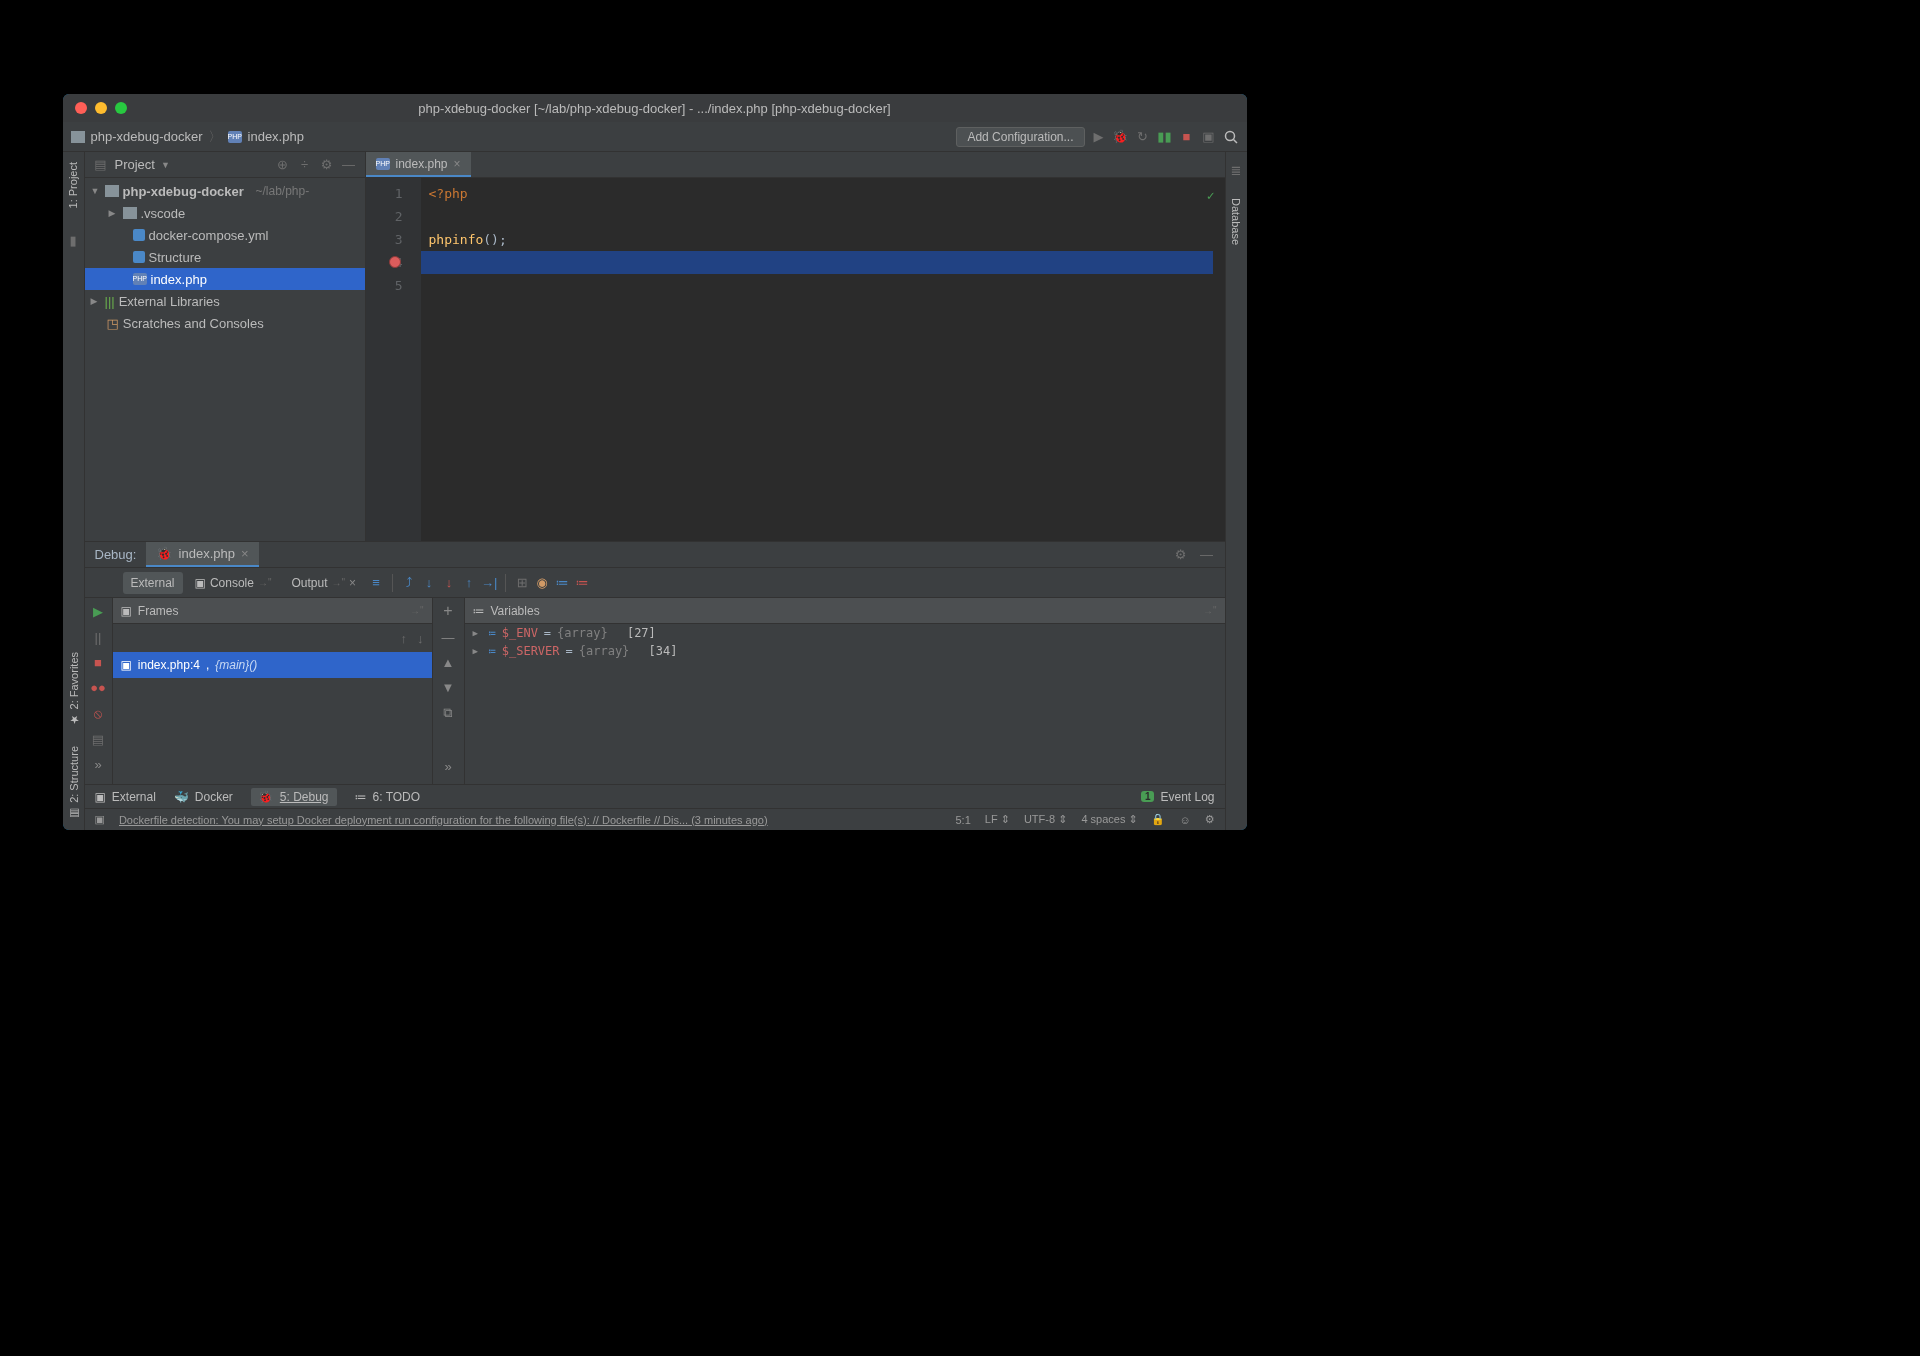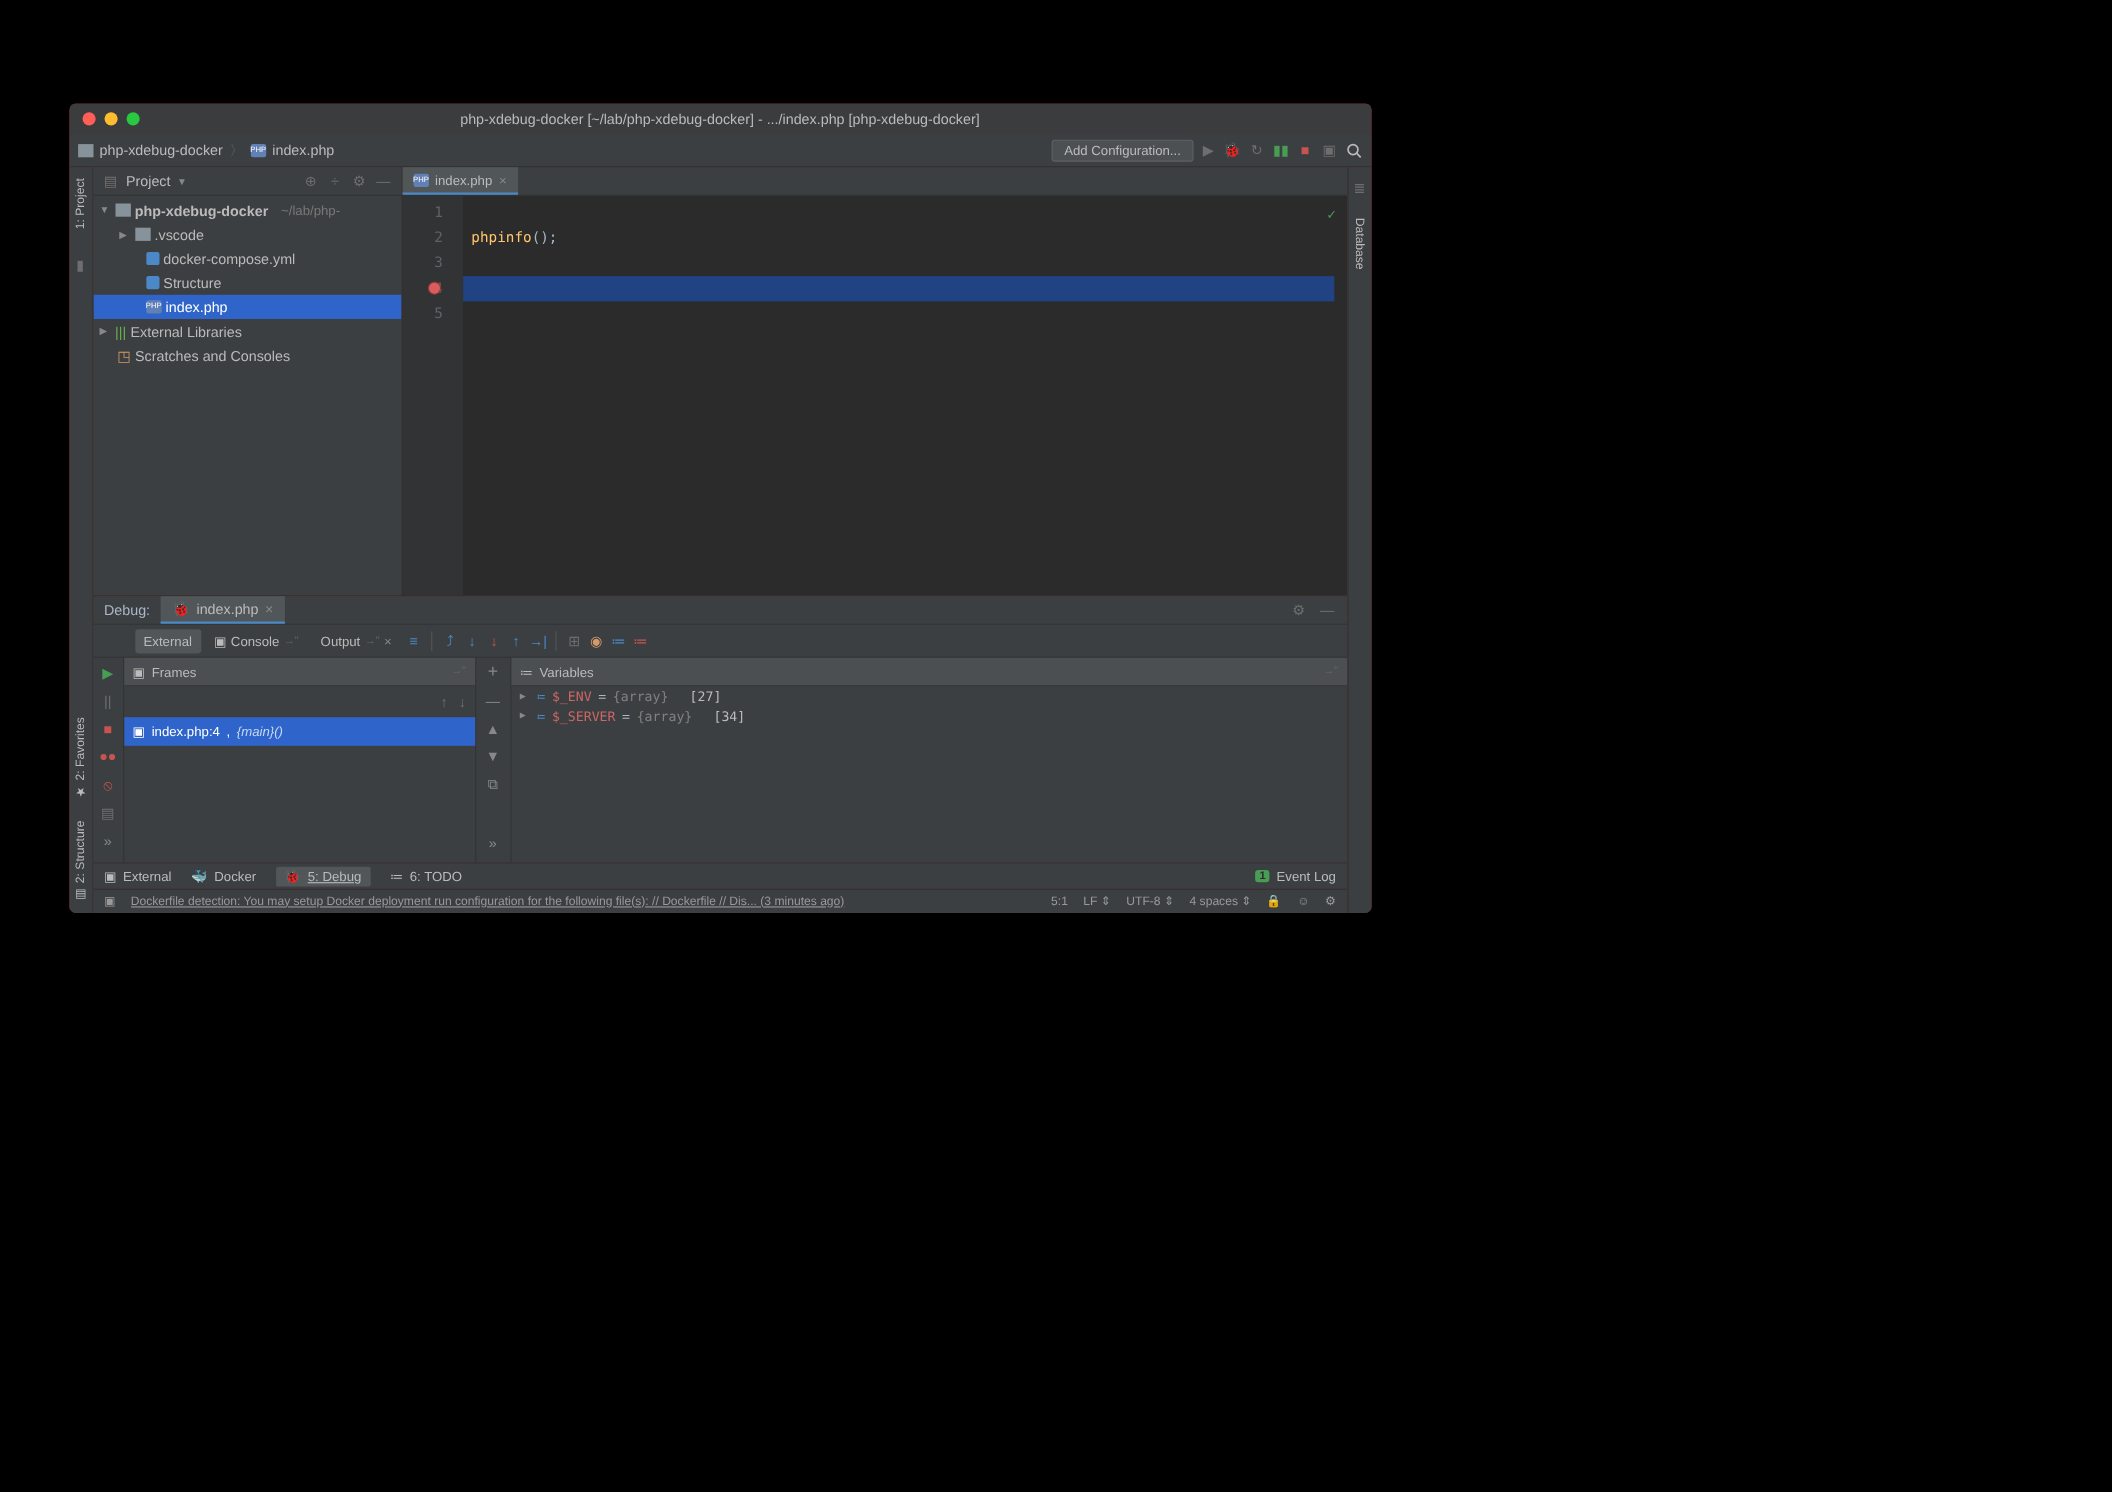--- a/index.html
+++ b/index.html
@@ -1,17 +1,17 @@
 <!DOCTYPE html>
 <html><head>
 <meta charset="utf-8">
 <style>
 * { margin: 0; padding: 0; box-sizing: border-box; }
 body { background: #000; font-family: -apple-system, BlinkMacSystemFont, "Segoe UI", sans-serif; font-size: 13px; color: #a9b7c6; display: flex; align-items: center; justify-content: center; width: 1309px; height: 924px; }
-.window { width: 1184px; height: 736px; background: #7f1d1d; border-radius: 6px; overflow: hidden; display: flex; flex-direction: column; box-shadow: 0 20px 60px rgba(0,0,0,0.5); }
+.window { width: 1184px; height: 736px; background: #0369a1; border-radius: 6px; overflow: hidden; display: flex; flex-direction: column; box-shadow: 0 20px 60px rgba(0,0,0,0.5); }
 .titlebar { height: 28px; background: #3a3c3e; display: flex; align-items: center; padding: 0 12px; position: relative; }
 .traffic { display: flex; gap: 8px; }
 .tl { width: 12px; height: 12px; border-radius: 50%; }
 .tl.r{background:#ff5f57}.tl.y{background:#febc2e}.tl.g{background:#28c840}
 .title { position: absolute; left: 0; right: 0; text-align: center; color: #bbb; font-size: 13px; pointer-events: none; }
 .navbar { height: 30px; background: #3c3f41; border-bottom: 1px solid #323232; display: flex; align-items: center; padding: 0 8px; gap: 6px; }
 .navbar .crumb { display: flex; align-items: center; gap: 6px; color: #bbb; }
 .folder-icon, .php-icon { width: 14px; height: 12px; display: inline-block; }
 .folder-icon { background: #87939a; }
 .php-icon { background: #6181b6; border-radius: 2px; font-size: 7px; color:#fff; text-align:center; line-height:12px; }
@@ -197,20 +197,21 @@
           <div class="code-area">
             <div class="gutter">
               <div>1</div>
                 <div>2</div>
                 <div>3</div>
               <div style="position:relative">4<span class="bp" style="top:5px"></span></div>
               <div>5</div>
             </div>
             <div class="code">
               <div class="hl" style="top:73px"></div>
+              <div class="line" id="line-1"><span class="kw">&lt;?php</span></div>
               <div class="line" id="line-2">&nbsp;</div>
               <div class="line" id="line-4"><span class="fn">phpinfo</span><span class="pn">();</span></div>
               <div class="line" id="line-5">&nbsp;</div>
               <span class="check">✓</span>
             </div>
           </div>
         </div>
 
       </div>
 

